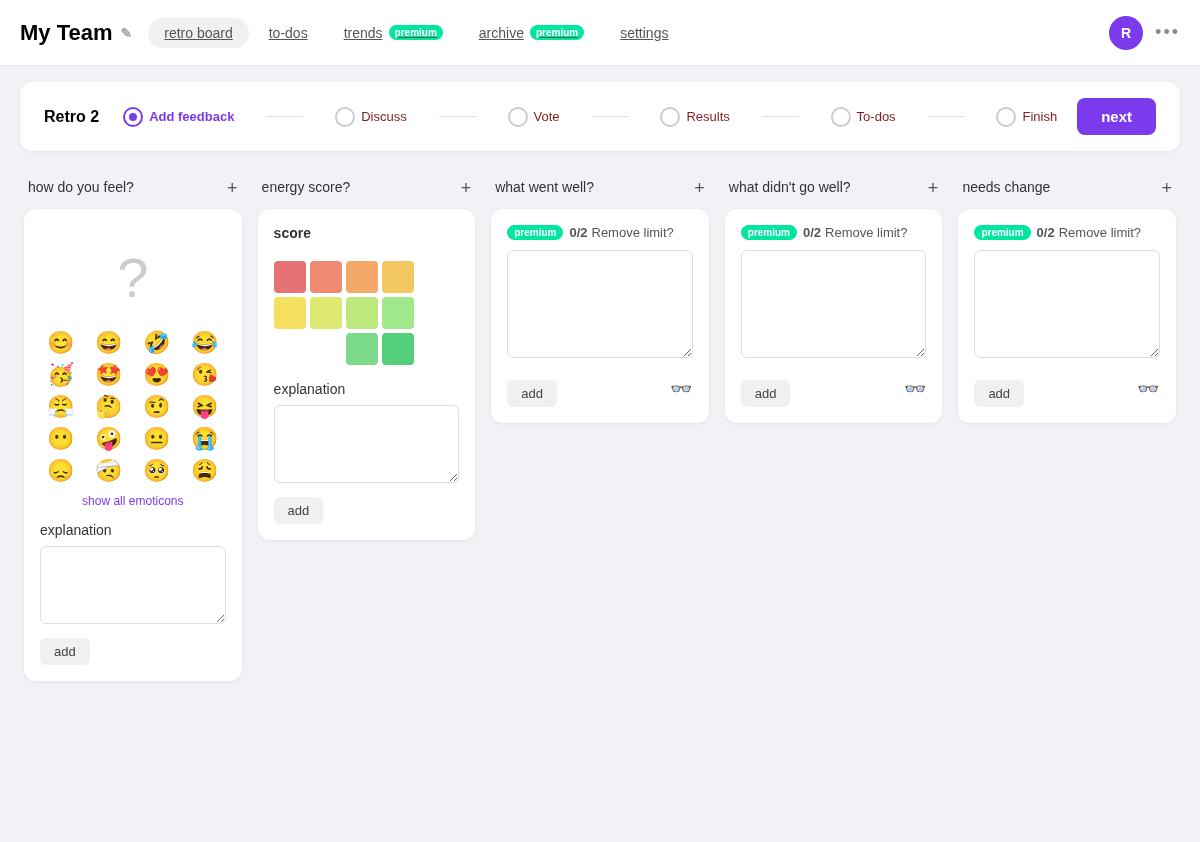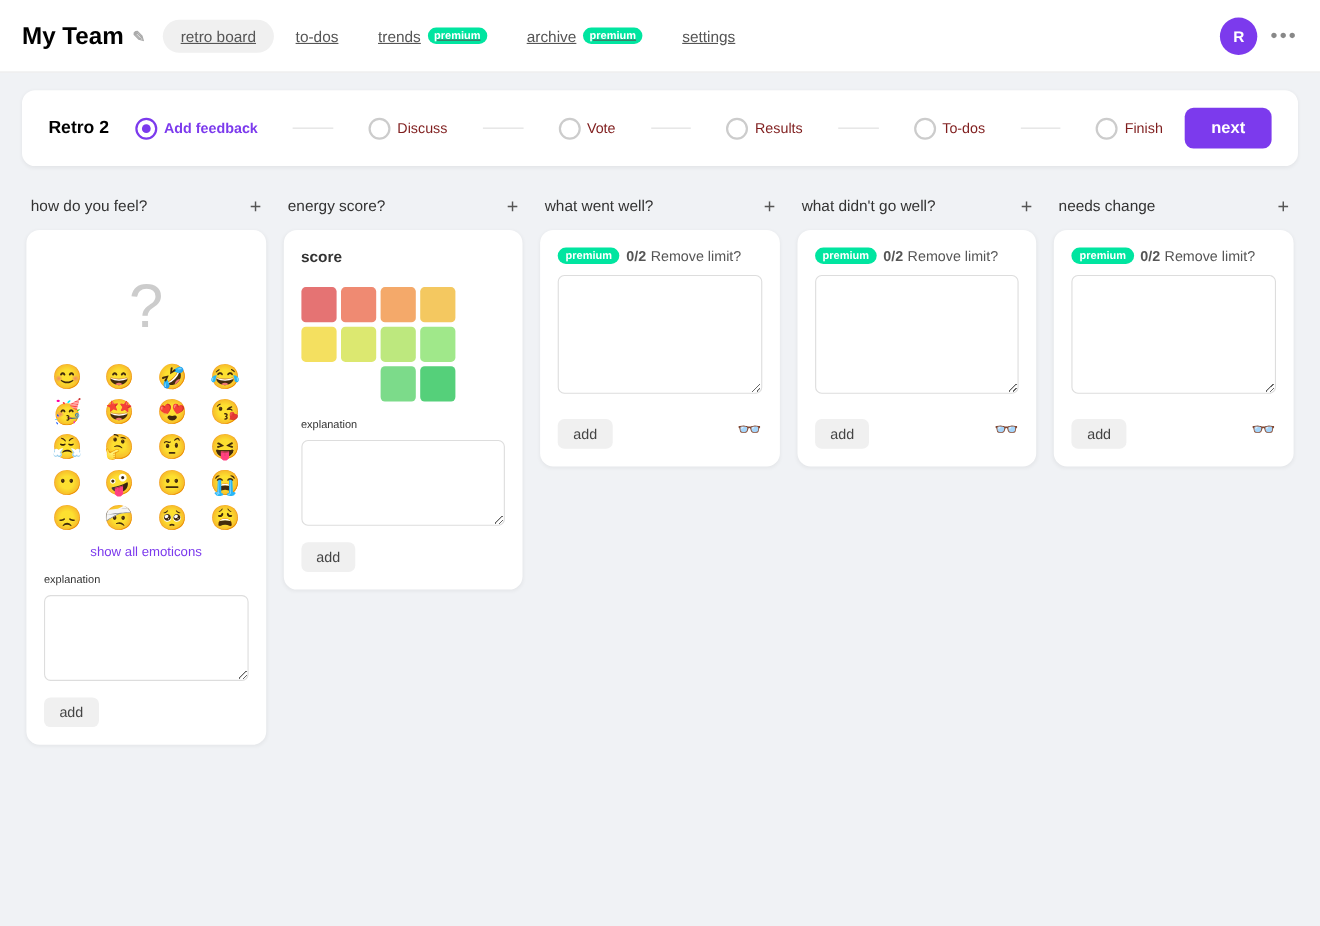--- a/index.html
+++ b/index.html
@@ -218,21 +218,21 @@
     .show-all-link {
       color: #7c3aed;
       font-size: 12px;
       text-align: center;
       display: block;
       margin: 8px 0 14px 0;
       cursor: pointer;
       text-decoration: none;
     }
     .explanation-label {
-      font-size: 10px;
+      font-size: 14px;
       font-weight: 500;
       margin-bottom: 8px;
       color: #333;
     }
     textarea {
       width: 100%;
       border: 1px solid #ddd;
       border-radius: 6px;
       padding: 8px;
       font-size: 13px;

